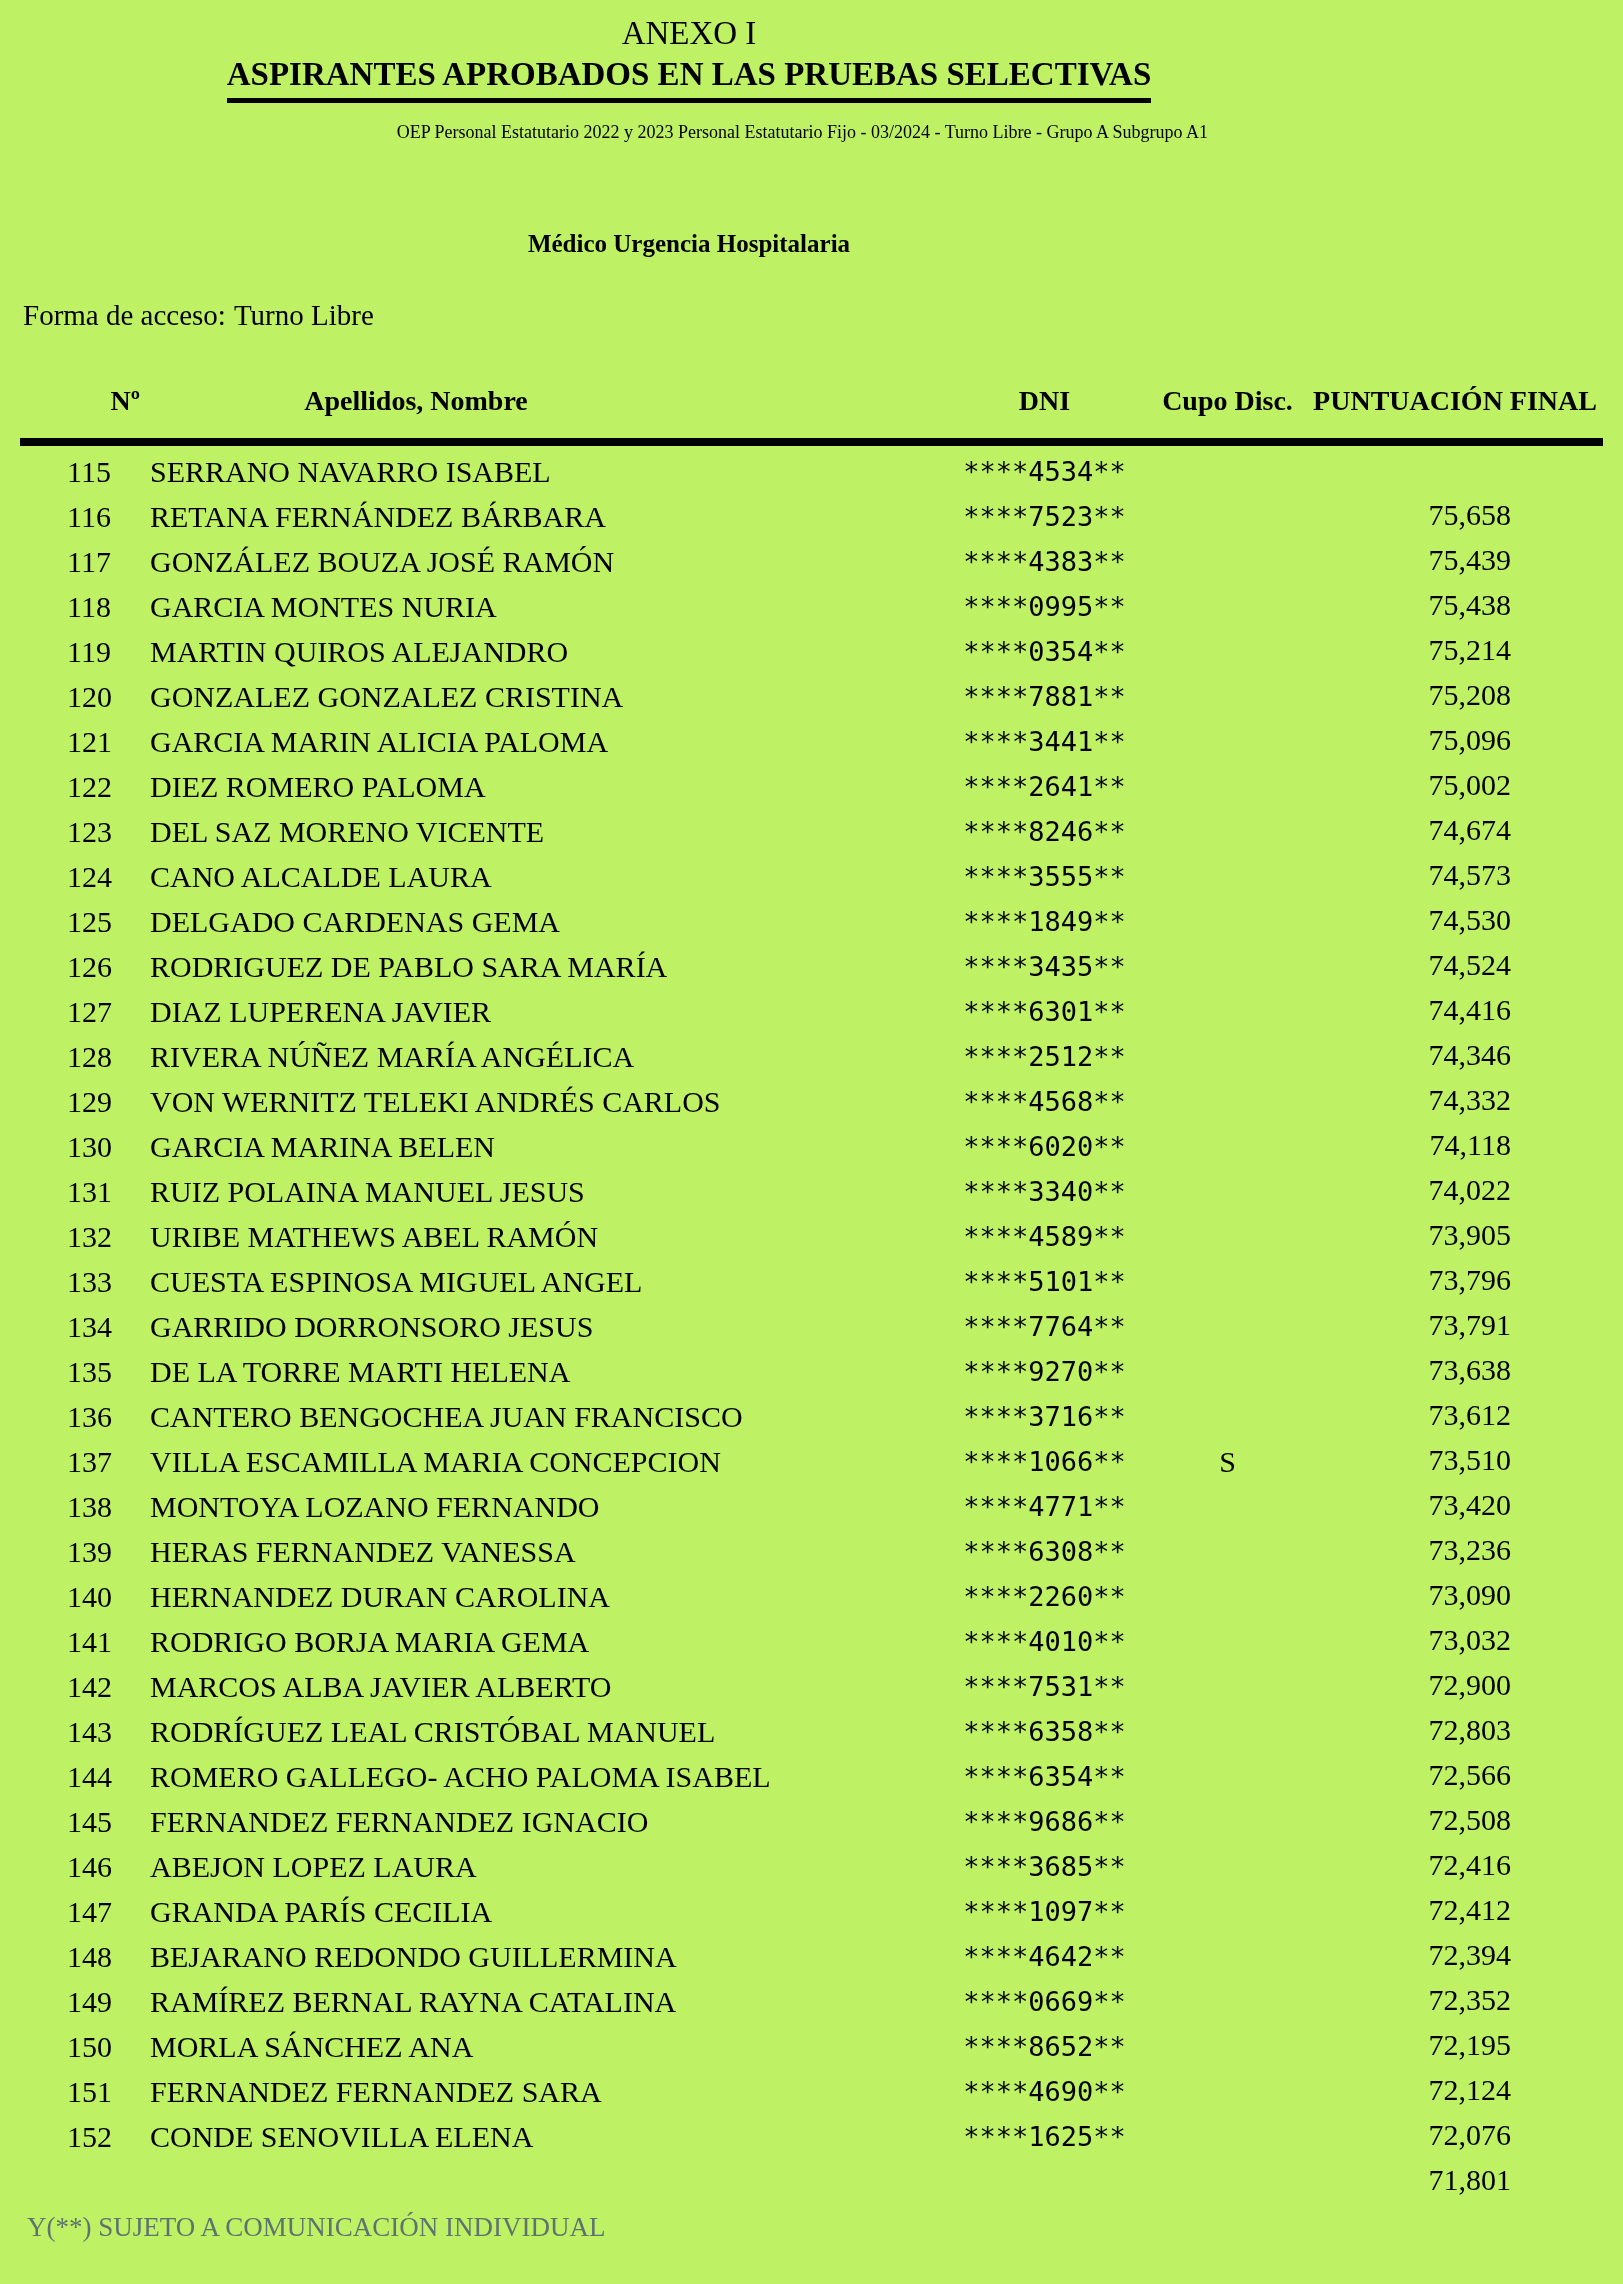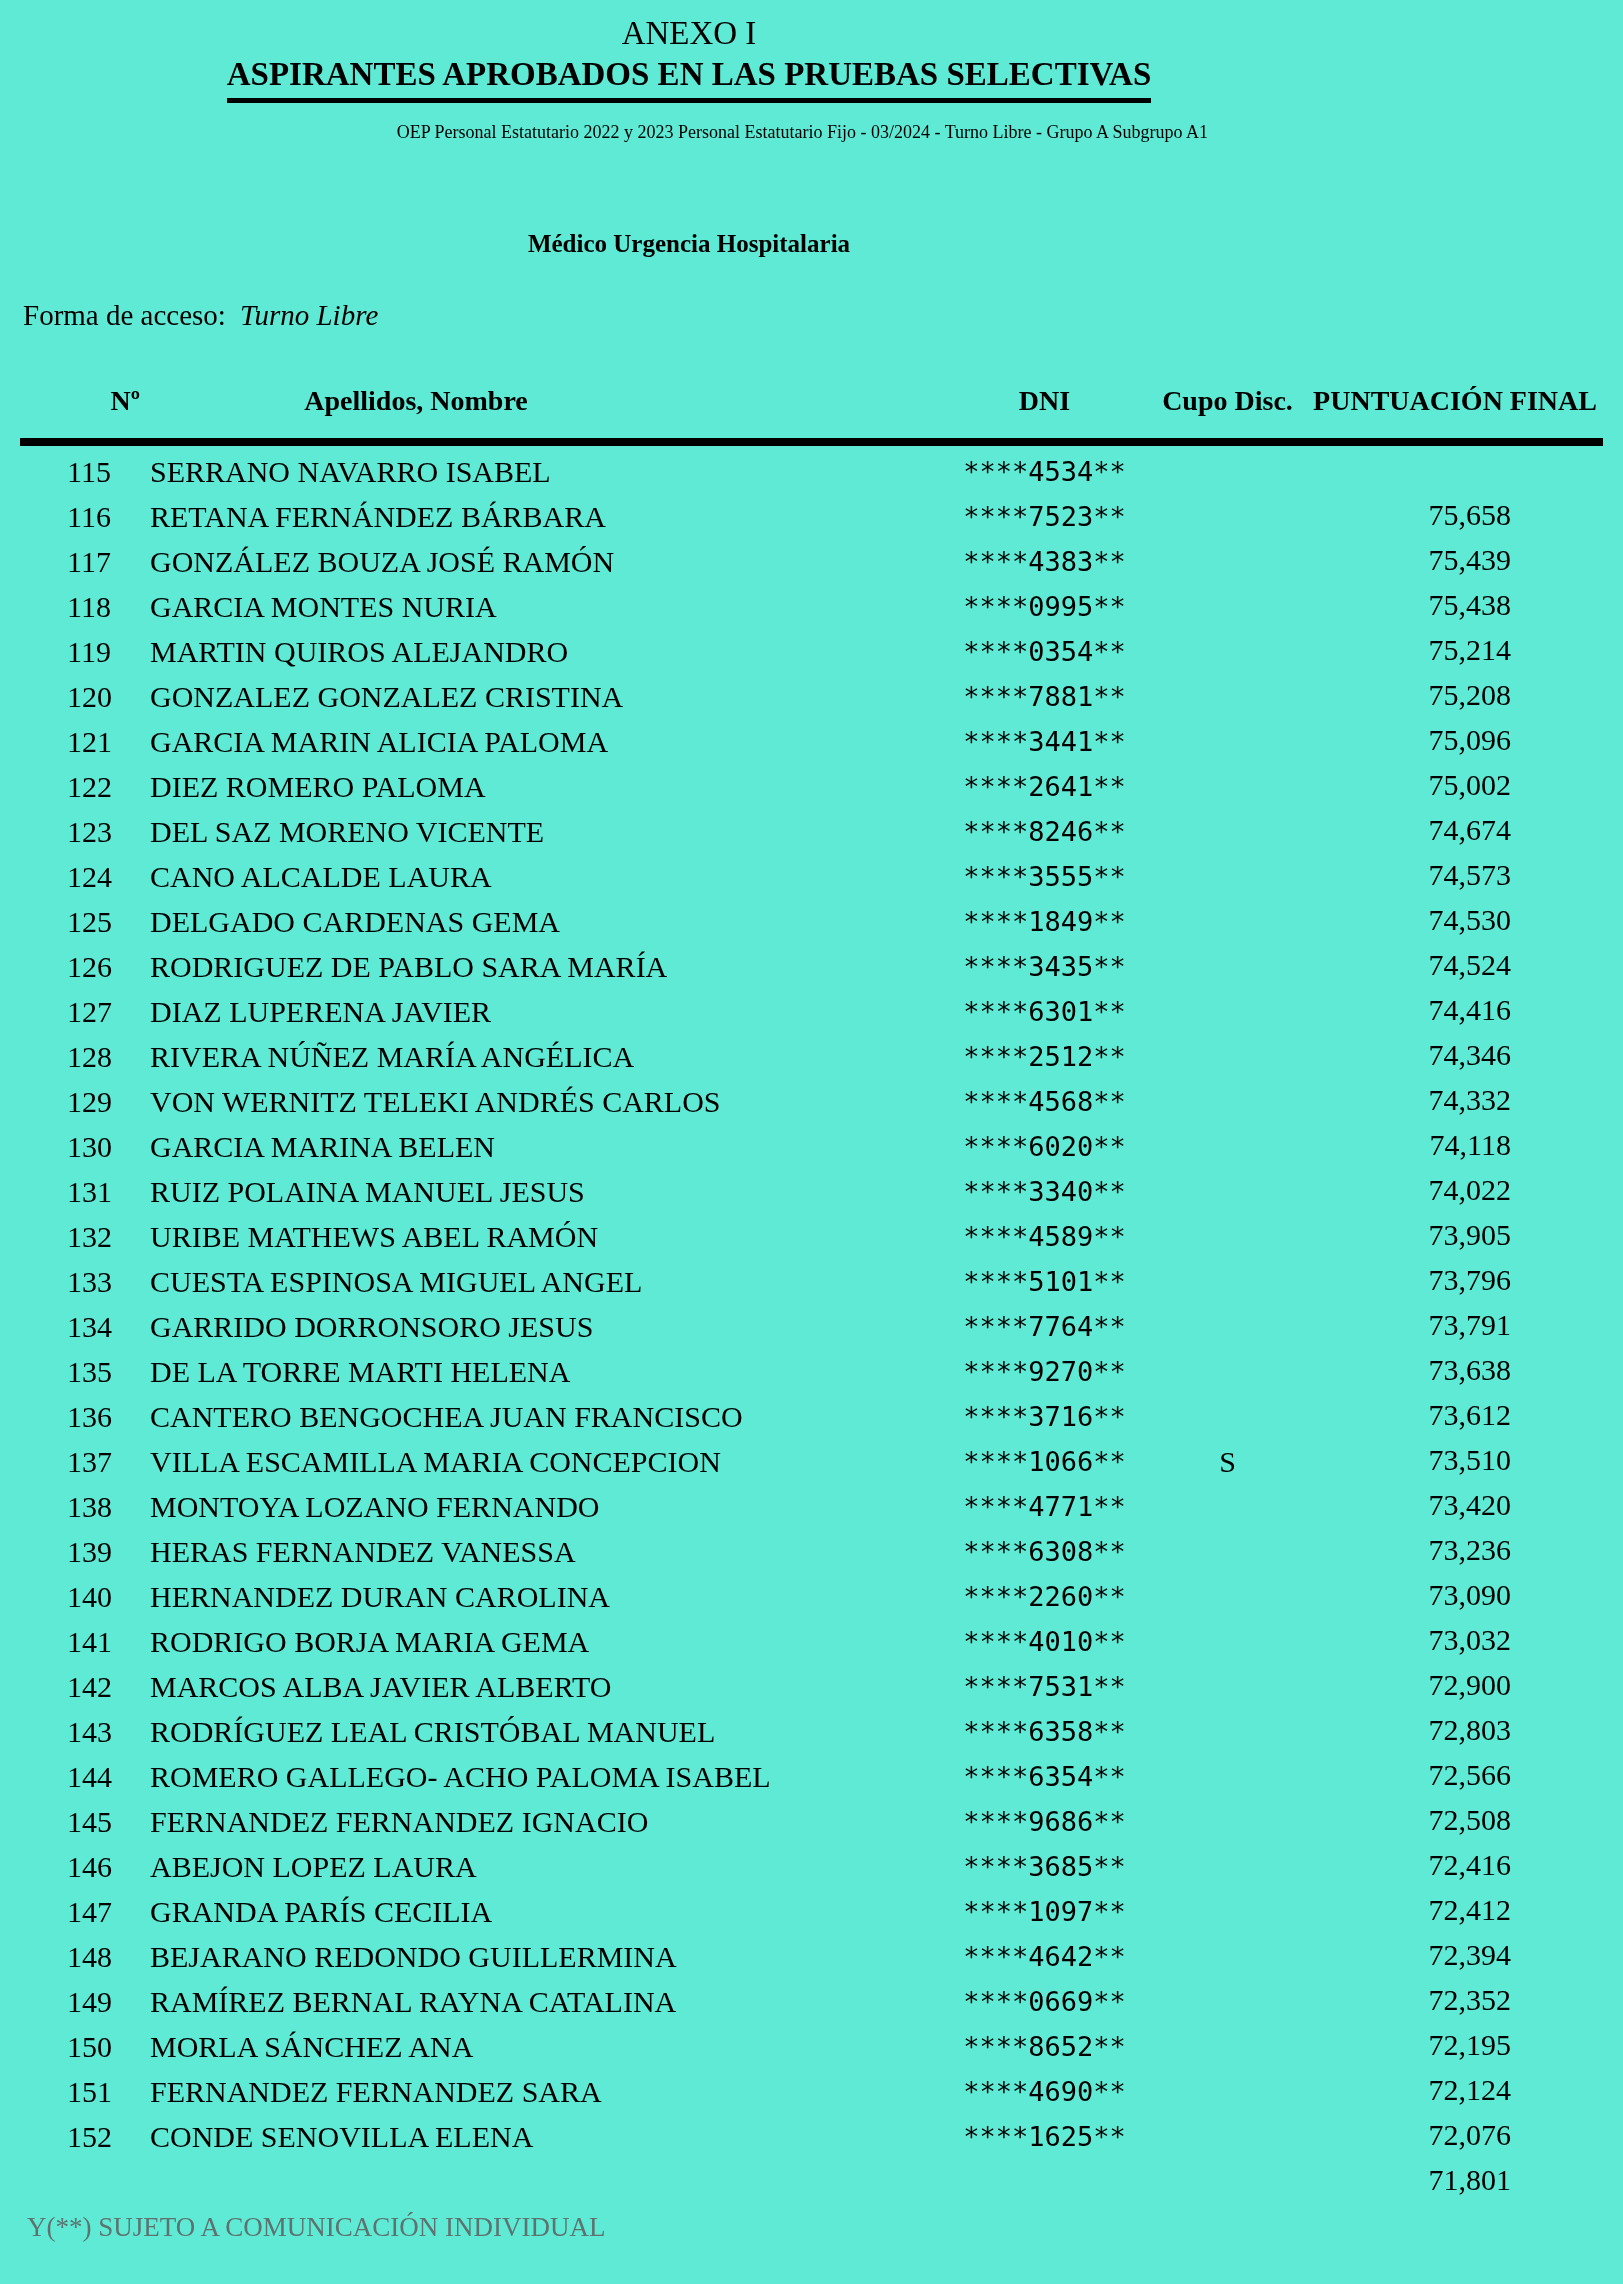--- a/index.html
+++ b/index.html
@@ -1,20 +1,20 @@
 <!DOCTYPE html>
 <html style="font-size:10.6px"><head>
 <meta charset="utf-8">
 <style>
   html,body{margin:0;padding:0;background:#888;}
   .page{
     position:relative;
     width:1624px;
     height:2284px;
-    background:#5eead4;
+    background:#bef264;
     font-family:"Liberation Serif", serif;
     color:#000;
     overflow:hidden;
     margin:0 auto;
   }
   
   .annex-title{
     position:absolute; top:14.6px; left:0; width:1378px;
     text-align:center; font-size:33px; line-height:37px;
   }
@@ -32,21 +32,21 @@
     text-align:right; font-size:18px; font-weight:normal; line-height:31px;
   }
   .specialty{
     position:absolute; top:228px; left:0; width:1378px;
     text-align:center; font-size:25px; font-weight:bold; line-height:31px;
   }
   .access-line{
     position:absolute; top:298px; left:23px;
     font-size:29px; line-height:35px;
   }
-  .access-line .value{margin-left:14px;font-style:italic;}
+  .access-line .value{margin-left:8px;}
   
   .thead{
     position:absolute; top:383px; left:0; width:1624px; height:35px;
     font-size:28px; font-weight:bold; line-height:35px;
   }
   .th-num   {position:absolute; left:73px;  width:67px;text-align:right;}
   .th-name  {position:absolute; left:150px;  width:532px;text-align:center;}
   .th-dni   {position:absolute; left:958px; width:173px; text-align:center;}
   .th-cupo  {position:absolute; left:1161px; width:133px; text-align:center;}
   .th-score {position:absolute; left:1304px; width:293px; text-align:right;}

